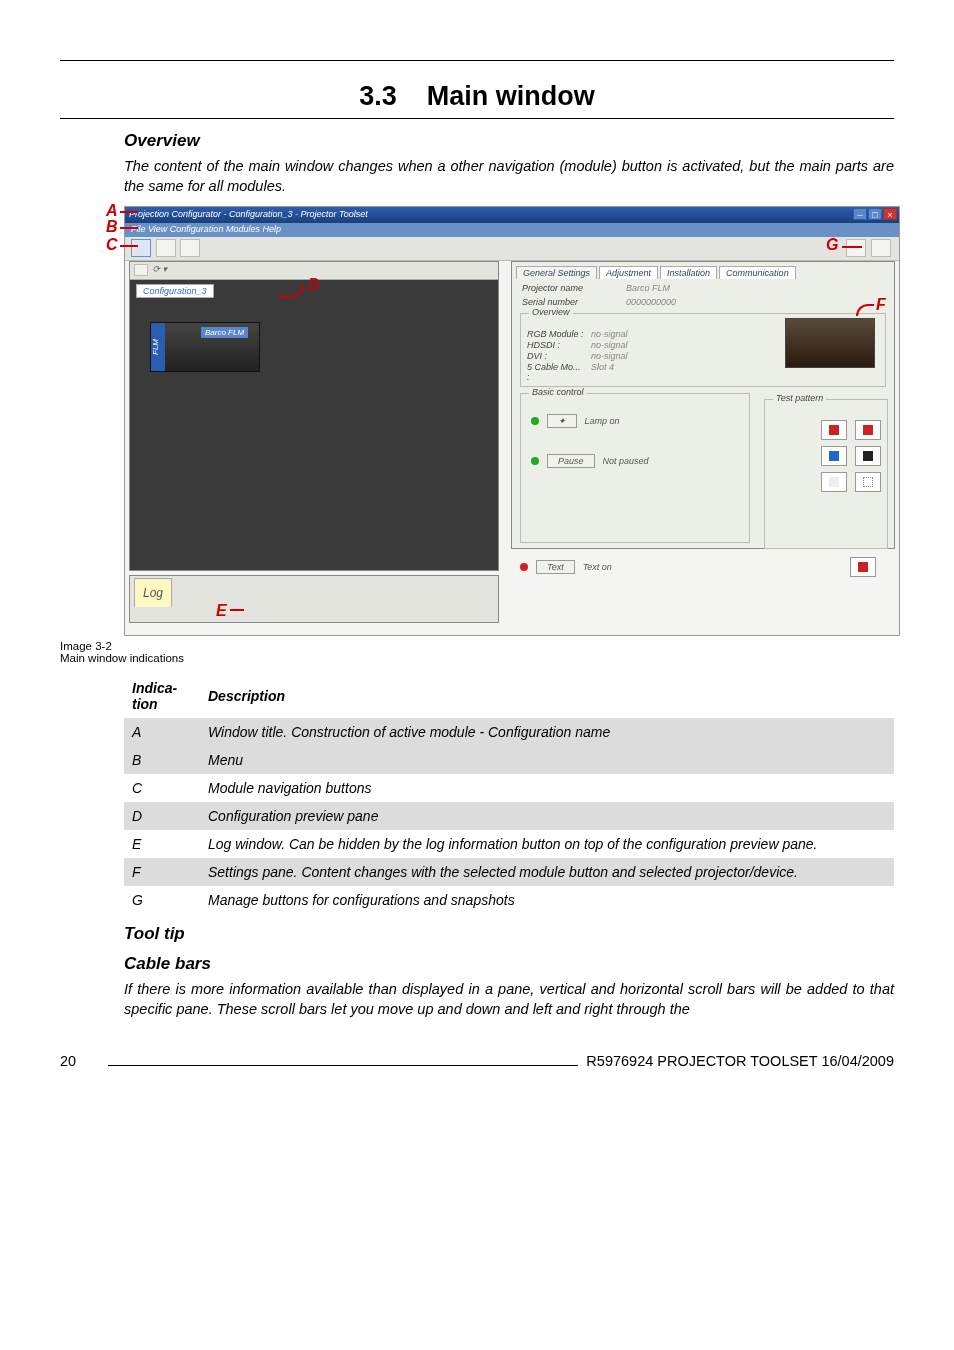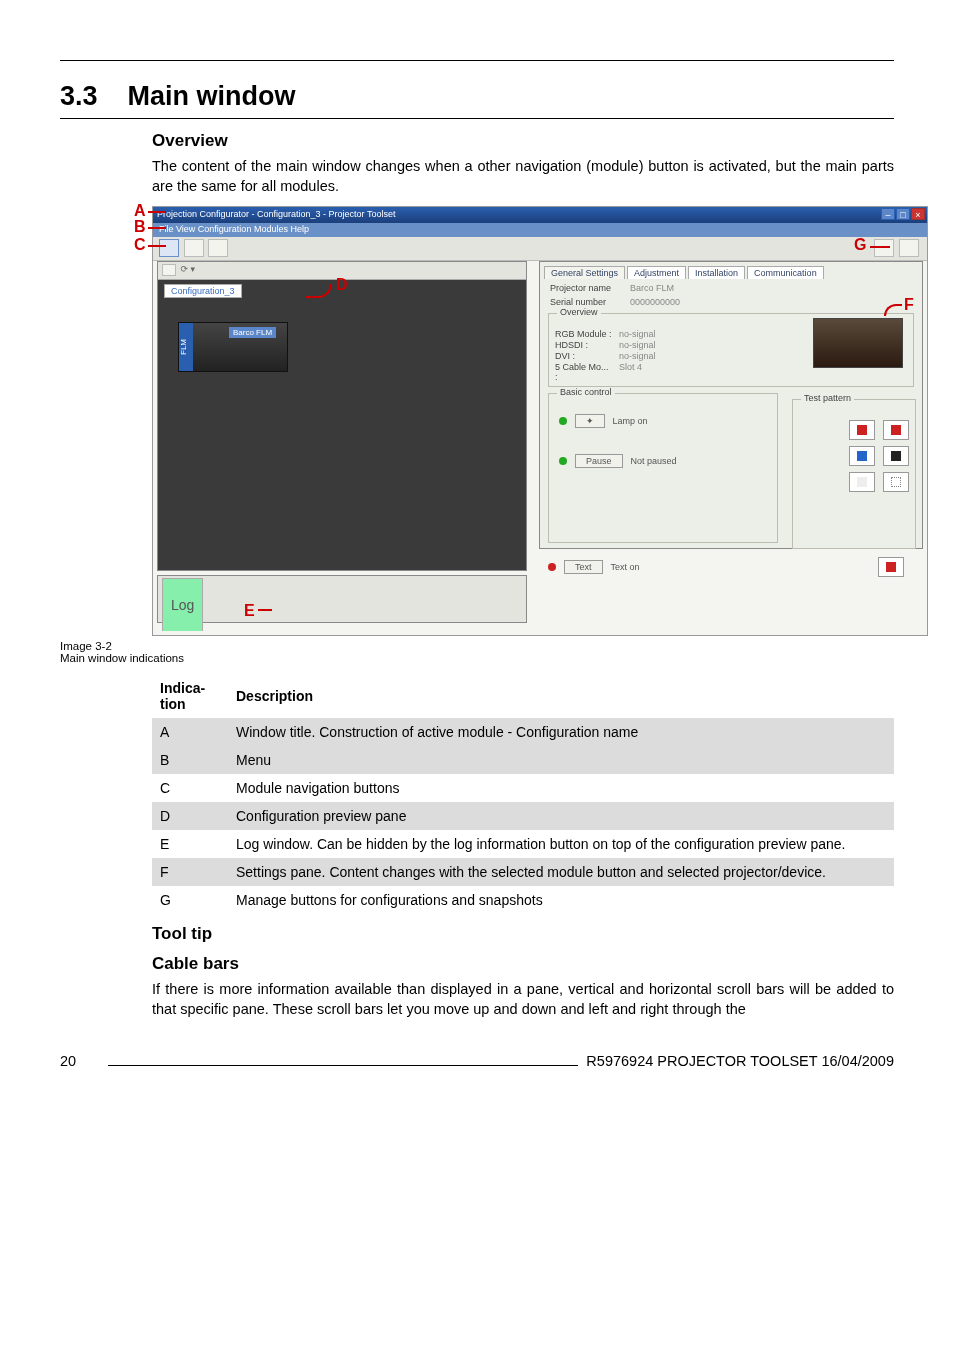--- a/index.html
+++ b/index.html
@@ -16,23 +16,24 @@
   .running-head {
     font-style: italic;
     font-size: 17px;
     margin-bottom: 4px;
   }
   .rule-thin { height: 1px; background: #000; margin: 0 0 20px 0; }
   .h1 {
     font-size: 27px;
     font-weight: bold;
     margin: 0 0 6px 0;
+    text-align: center;
   }
   .rule-under-h1 { height: 1px; background: #000; margin: 0 0 12px 0; }
-  .indent { margin-left: 92px; }
+  .indent { margin-left: 64px; font-style: italic; }
   .h2 {
     font-size: 17px;
     font-weight: bold;
     margin: 10px 0 6px 0;
   }
   .body-text {
     font-size: 14.5px;
     line-height: 1.35;
     text-align: justify;
     margin: 0 0 10px 0;
@@ -101,31 +102,31 @@
   }
   .projector-card .pc-tab {
     display: inline-block; background: #5b86c9; color: #fff; padding: 1px 4px;
     position: absolute; top: 4px; left: 50px; font-size: 8px;
   }
   .shot .logtab {
     position: absolute; top: 368px; left: 4px; width: 370px; height: 48px;
     background: #e4e4de; border: 1px solid #888;
   }
   .logtab .lt-tab {
-    background: #86efac; border: 1px solid #aaa; border-bottom: none;
-    padding: 18px 8px; display: inline-block; margin: 2px 0 0 4px; font-size: 14px;
+    background: #fef9c3; border: 1px solid #aaa; border-bottom: none;
+    padding: 7px 8px; display: inline-block; margin: 2px 0 0 4px; font-size: 12px;
   }
   .shot .rightpane {
     position: absolute; top: 54px; right: 4px; width: 384px; height: 288px;
     background: #eceee8; border: 1px solid #888; padding: 4px;
   }
   .rtabs { display: flex; gap: 2px; font-size: 9px; color: #346; }
   .rtab { background: #fff; border: 1px solid #aaa; border-bottom: none; padding: 1px 6px; }
   .rtab.active { background: #f4f4ee; }
-  .field-row { display: flex; gap: 0; margin: 4px 0 2px 6px; font-size: 9px; }
+  .field-row { display: flex; gap: 24px; margin: 4px 0 2px 6px; font-size: 9px; }
   .field-label { color: #444; width: 80px; }
   .field-val { color: #888; }
   .group {
     border: 1px solid #bcbcb0; margin: 6px 4px; padding: 14px 6px 6px 6px;
     position: relative; font-size: 9px;
   }
   .group .g-title { position: absolute; top: -7px; left: 8px; background: #eceee8; padding: 0 3px; color: #444; }
   .ov-line { display: flex; gap: 6px; margin: 1px 0; }
   .ov-line .k { width: 58px; color: #444; }
   .ov-line .v { color: #888; }

